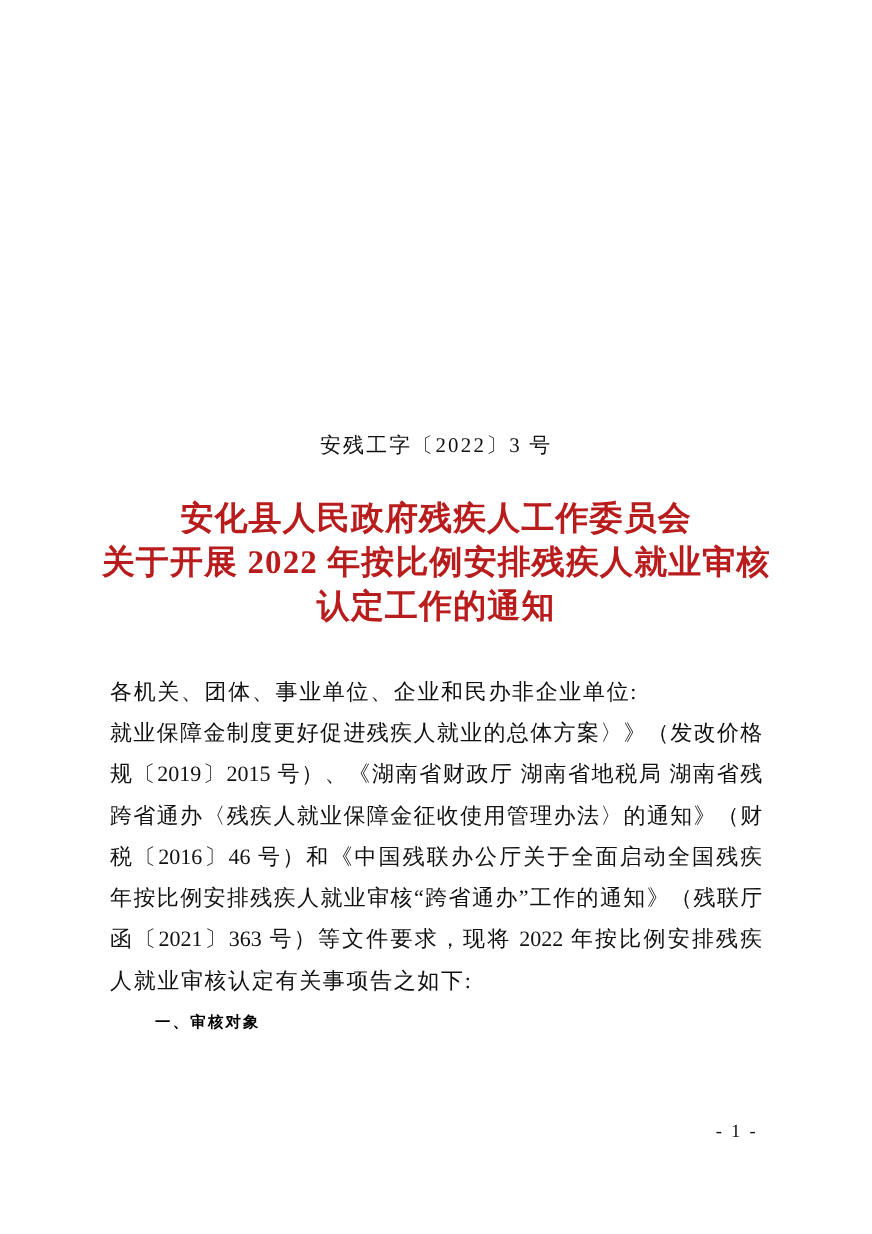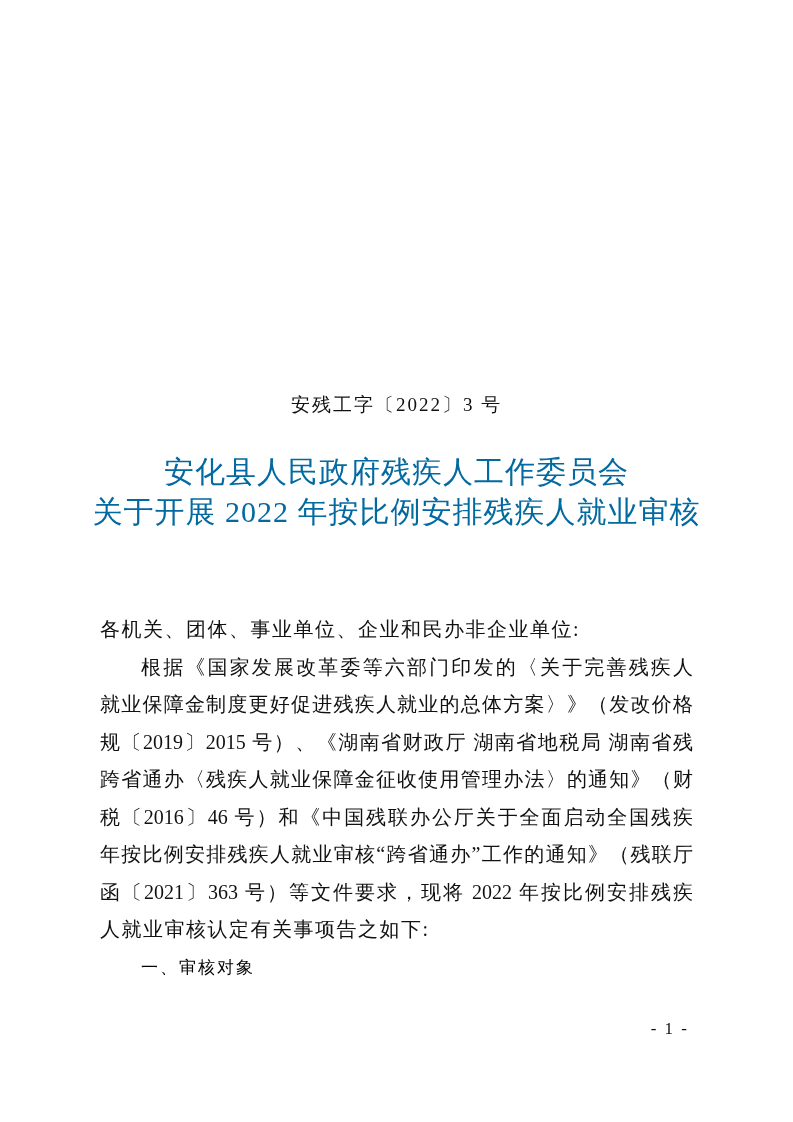--- a/index.html
+++ b/index.html
@@ -22,25 +22,25 @@
     font-size: 19px;
     letter-spacing: 2px;
     color: #111;
   }
   .title-block {
     position: absolute;
     top: 452px;
     left: 0;
     width: 100%;
     text-align: center;
-    font-weight: normal;
+    font-weight: bold;
     font-size: 30px;
     line-height: 40px;
     letter-spacing: 1px;
-    color: #0369a1;
+    color: #b91c1c;
   }
   .body-block {
     position: absolute;
     top: 611px;
     left: 100px;
     width: 593px;
     font-size: 20px;
     color: #111;
   }
   .body-line {
@@ -54,22 +54,22 @@
     text-align: justify;
     text-align-last: justify;
   }
   .indent { padding-left: 41px; }
   .plain { letter-spacing: 1.5px; }
   .section-heading {
     height: 37.5px;
     line-height: 37.5px;
     padding-left: 41px;
     font-family: "Liberation Sans", "DejaVu Sans", sans-serif;
-    font-weight: normal;
-    font-size: 17px;
+    font-weight: bold;
+    font-size: 14px;
     letter-spacing: 2px;
     color: #000;
   }
   .page-number {
     position: absolute;
     top: 1019px;
     right: 104px;
     font-size: 17px;
     letter-spacing: 2px;
     color: #111;
@@ -78,26 +78,26 @@
 </head>
 <body>
 
 <div class="page">
 
   <div class="doc-number">安残工字〔2022〕3 号</div>
 
   <div class="title-block">
     <div>安化县人民政府残疾人工作委员会</div>
     <div>关于开展 2022 年按比例安排残疾人就业审核</div>
+    <div>认定工作的通知</div>
   </div>
 
   <div class="body-block">
     <div class="body-line plain">各机关、团体、事业单位、企业和民办非企业单位:</div>
 
-    <div class="body-line wrap justify indent">根据《国家发展改革委等六部门印发的〈关于完善残疾人</div>
     <div class="body-line wrap justify">就业保障金制度更好促进残疾人就业的总体方案〉》（发改价格</div>
     <div class="body-line wrap justify">规〔2019〕2015 号）、《湖南省财政厅 湖南省地税局 湖南省残</div>
     <div class="body-line wrap justify">跨省通办〈残疾人就业保障金征收使用管理办法〉的通知》（财</div>
     <div class="body-line wrap justify">税〔2016〕46 号）和《中国残联办公厅关于全面启动全国残疾</div>
     <div class="body-line wrap justify">年按比例安排残疾人就业审核“跨省通办”工作的通知》（残联厅</div>
     <div class="body-line wrap justify">函〔2021〕363 号）等文件要求，现将 2022 年按比例安排残疾</div>
     <div class="body-line plain">人就业审核认定有关事项告之如下:</div>
 
     <div class="section-heading">一、审核对象</div>
   </div>

